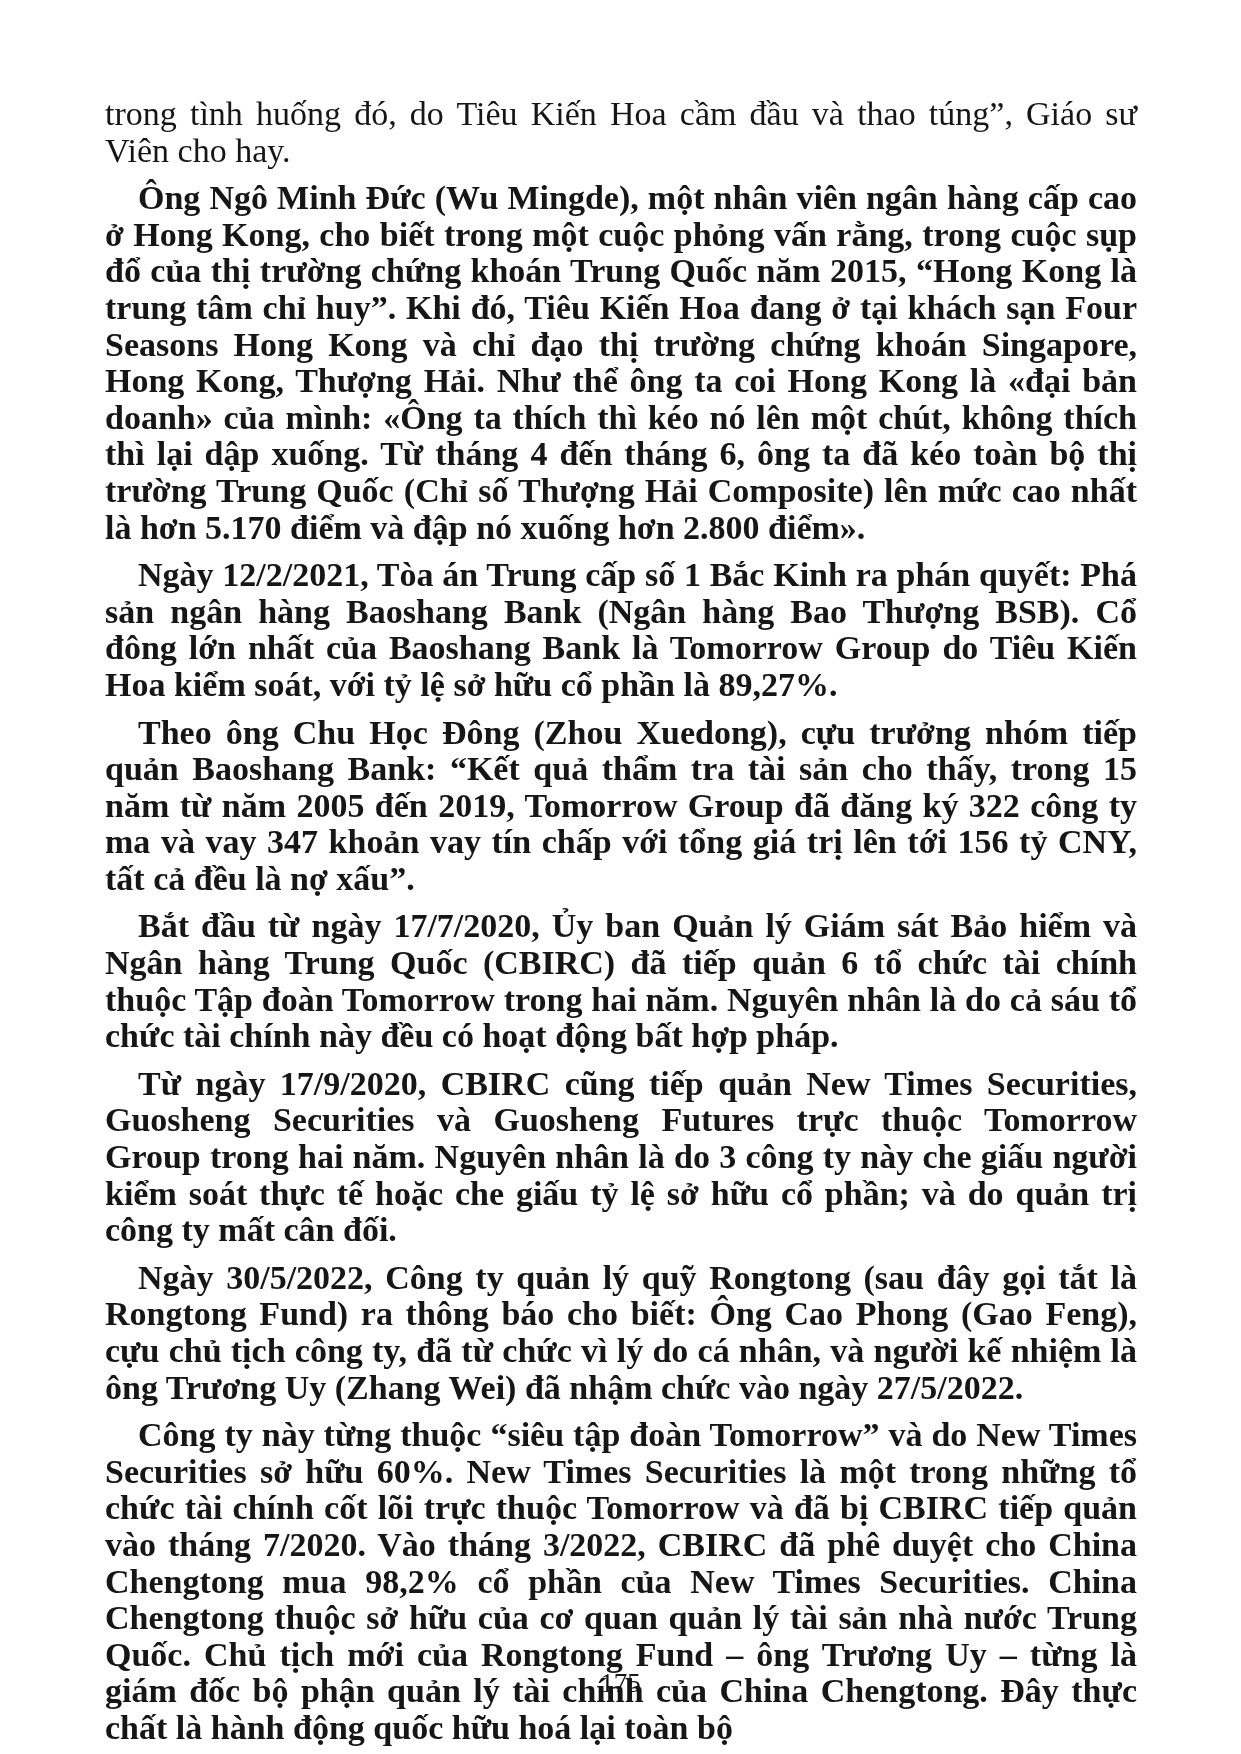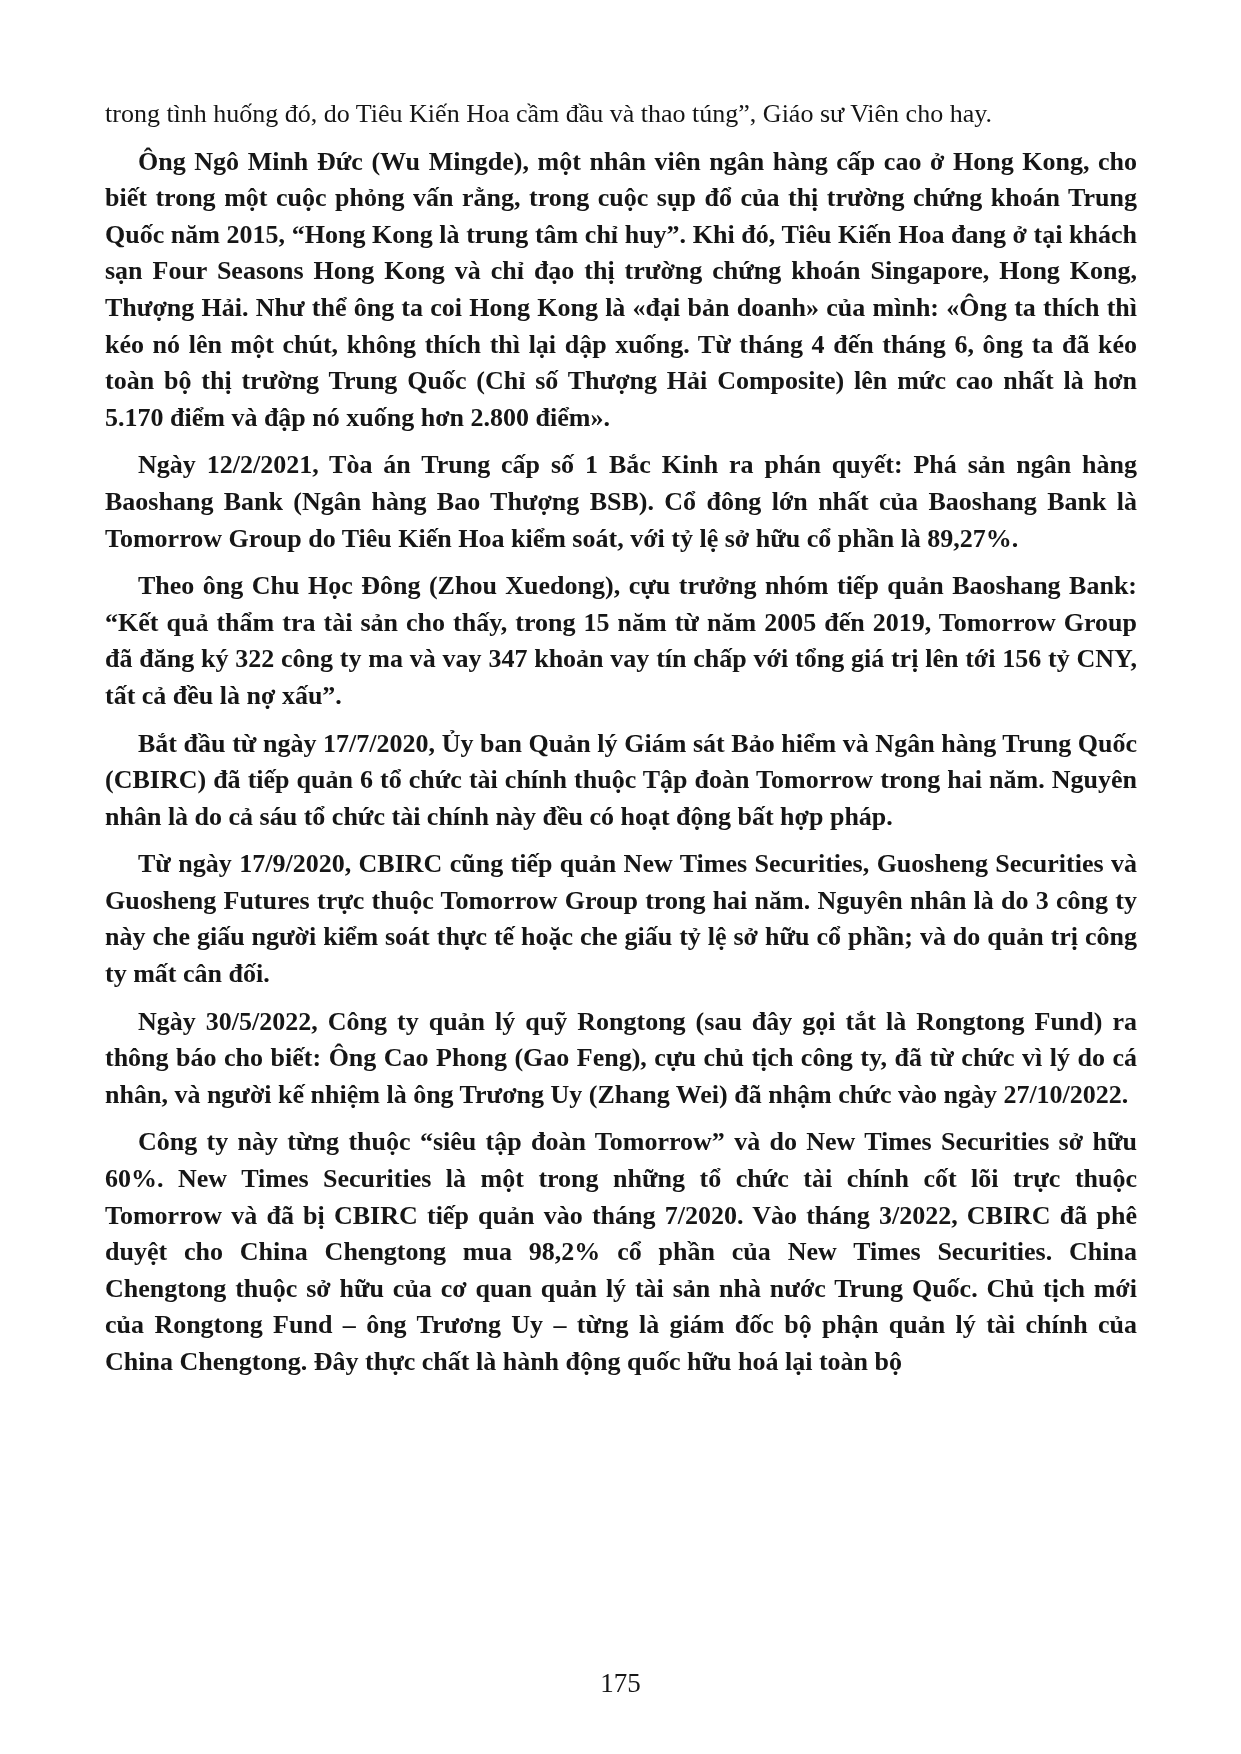--- a/index.html
+++ b/index.html
@@ -12,21 +12,21 @@
     width: 1241px; height: 1754px;
     background: #ffffff;
     color: #161616;
     font-family: "Liberation Serif", "DejaVu Serif", serif;
     overflow: hidden;
   }
   .text-block {
     position: absolute;
     left: 105px; top: 96px;
     width: 1032px;
-    font-size: 26px;
+    font-size: 34px;
     line-height: 36.6px;
     text-align: justify;
     text-justify: inter-word;
   }
   .para { margin: 0; }
   .para + .para { margin-top: 11px; font-weight: bold; }
   .para.indent { text-indent: 33px; }
   .page-number {
     position: absolute;
     left: 0; top: 1668px;
@@ -40,17 +40,17 @@
 <body>
 
 <div class="page">
   <div class="text-block">
     <p class="para">trong tình huống đó, do Tiêu Kiến Hoa cầm đầu và thao túng”, Giáo sư Viên cho hay.</p>
     <p class="para indent">Ông Ngô Minh Đức (Wu Mingde), một nhân viên ngân hàng cấp cao ở Hong Kong, cho biết trong một cuộc phỏng vấn rằng, trong cuộc sụp đổ của thị trường chứng khoán Trung Quốc năm 2015, “Hong Kong là trung tâm chỉ huy”. Khi đó, Tiêu Kiến Hoa đang ở tại khách sạn Four Seasons Hong Kong và chỉ đạo thị trường chứng khoán Singapore, Hong Kong, Thượng Hải. Như thể ông ta coi Hong Kong là «đại bản doanh» của mình: «Ông ta thích thì kéo nó lên một chút, không thích thì lại dập xuống. Từ tháng 4 đến tháng 6, ông ta đã kéo toàn bộ thị trường Trung Quốc (Chỉ số Thượng Hải Composite) lên mức cao nhất là hơn 5.170 điểm và đập nó xuống hơn 2.800 điểm».</p>
     <p class="para indent">Ngày 12/2/2021, Tòa án Trung cấp số 1 Bắc Kinh ra phán quyết: Phá sản ngân hàng Baoshang Bank (Ngân hàng Bao Thượng BSB). Cổ đông lớn nhất của Baoshang Bank là Tomorrow Group do Tiêu Kiến Hoa kiểm soát, với tỷ lệ sở hữu cổ phần là 89,27%.</p>
     <p class="para indent">Theo ông Chu Học Đông (Zhou Xuedong), cựu trưởng nhóm tiếp quản Baoshang Bank: “Kết quả thẩm tra tài sản cho thấy, trong 15 năm từ năm 2005 đến 2019, Tomorrow Group đã đăng ký 322 công ty ma và vay 347 khoản vay tín chấp với tổng giá trị lên tới 156 tỷ CNY, tất cả đều là nợ xấu”.</p>
     <p class="para indent">Bắt đầu từ ngày 17/7/2020, Ủy ban Quản lý Giám sát Bảo hiểm và Ngân hàng Trung Quốc (CBIRC) đã tiếp quản 6 tổ chức tài chính thuộc Tập đoàn Tomorrow trong hai năm. Nguyên nhân là do cả sáu tổ chức tài chính này đều có hoạt động bất hợp pháp.</p>
     <p class="para indent">Từ ngày 17/9/2020, CBIRC cũng tiếp quản New Times Securities, Guosheng Securities và Guosheng Futures trực thuộc Tomorrow Group trong hai năm. Nguyên nhân là do 3 công ty này che giấu người kiểm soát thực tế hoặc che giấu tỷ lệ sở hữu cổ phần; và do quản trị công ty mất cân đối.</p>
-    <p class="para indent">Ngày 30/5/2022, Công ty quản lý quỹ Rongtong (sau đây gọi tắt là Rongtong Fund) ra thông báo cho biết: Ông Cao Phong (Gao Feng), cựu chủ tịch công ty, đã từ chức vì lý do cá nhân, và người kế nhiệm là ông Trương Uy (Zhang Wei) đã nhậm chức vào ngày 27/10/2022.</p>
+    <p class="para indent">Ngày 30/5/2022, Công ty quản lý quỹ Rongtong (sau đây gọi tắt là Rongtong Fund) ra thông báo cho biết: Ông Cao Phong (Gao Feng), cựu chủ tịch công ty, đã từ chức vì lý do cá nhân, và người kế nhiệm là ông Trương Uy (Zhang Wei) đã nhậm chức vào ngày 27/5/2022.</p>
     <p class="para indent">Công ty này từng thuộc “siêu tập đoàn Tomorrow” và do New Times Securities sở hữu 60%. New Times Securities là một trong những tổ chức tài chính cốt lõi trực thuộc Tomorrow và đã bị CBIRC tiếp quản vào tháng 7/2020. Vào tháng 3/2022, CBIRC đã phê duyệt cho China Chengtong mua 98,2% cổ phần của New Times Securities. China Chengtong thuộc sở hữu của cơ quan quản lý tài sản nhà nước Trung Quốc. Chủ tịch mới của Rongtong Fund – ông Trương Uy – từng là giám đốc bộ phận quản lý tài chính của China Chengtong. Đây thực chất là hành động quốc hữu hoá lại toàn bộ</p>
   </div>
   <div class="page-number">175</div>
 </div>
 
 </body></html>

